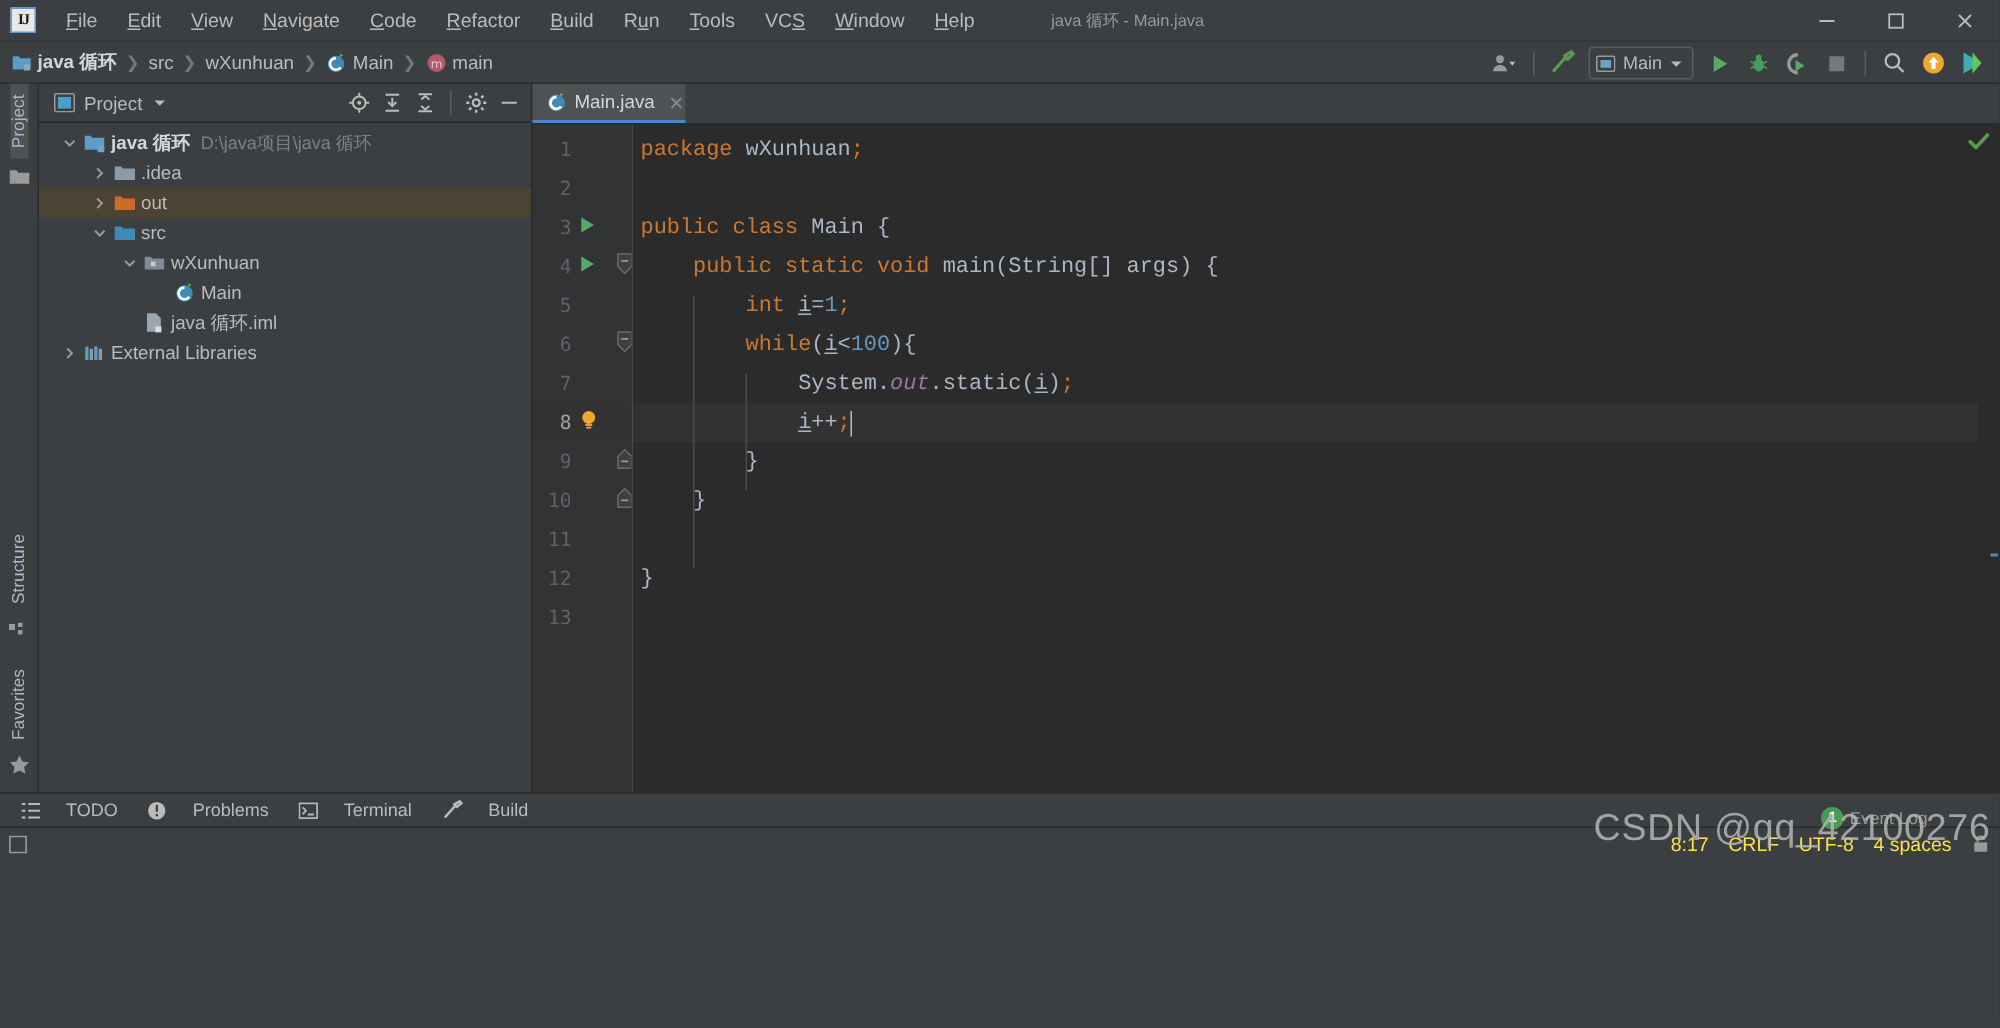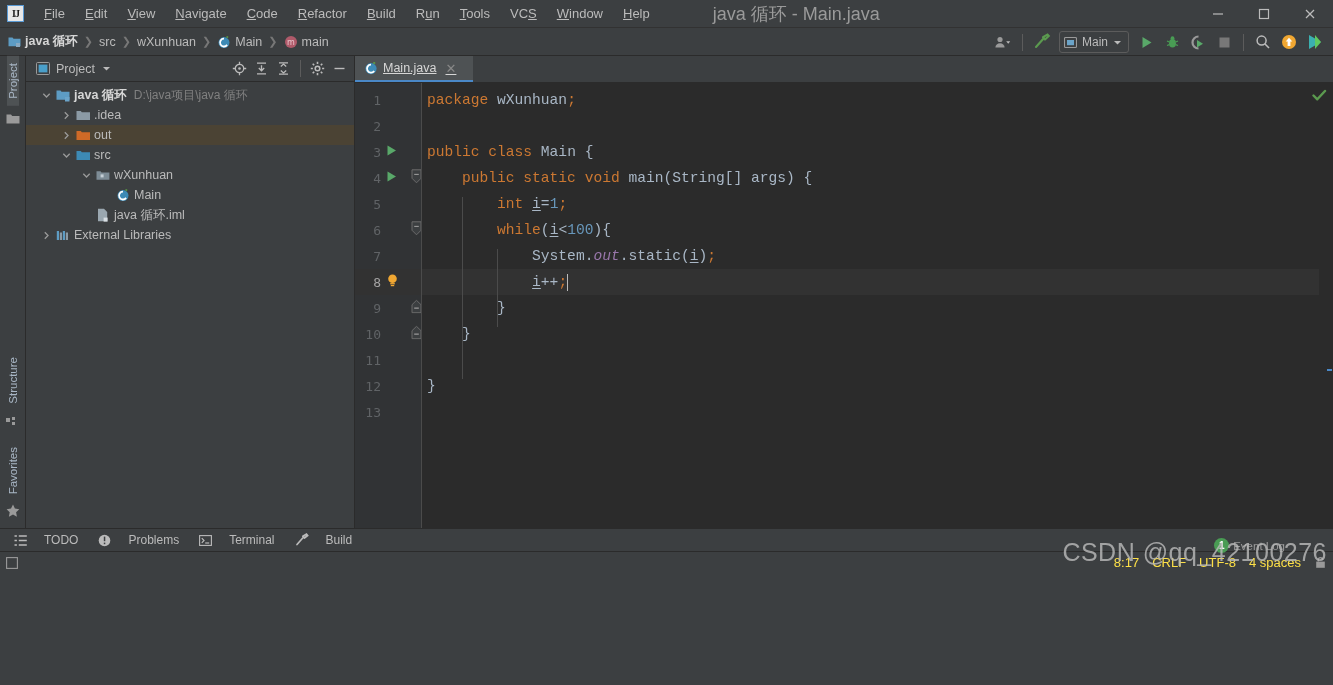--- a/index.html
+++ b/index.html
@@ -22,21 +22,21 @@
     background: #e8e8e8; color: #1b1b1b; font-size: 10px; font-weight: bold;
     display: flex; align-items: center; justify-content: center;
     font-family: "Liberation Serif", serif; letter-spacing: -1px;
   }
   .menu { display: flex; align-items: center; gap: 0px; }
   .menu-item {
     font-size: 13px; color: #bbbbbb; padding: 4px 10px; cursor: default; white-space: nowrap;
   }
   .menu-item u { text-decoration: underline; }
   .title-text {
-    font-size: 18px; color: #9a9a9a; margin-left: 53px; white-space: nowrap;
+    font-size: 11px; color: #9a9a9a; margin-left: 41px; white-space: nowrap;
   }
   .wincontrols { position: absolute; right: 0; top: 0; height: 28px; display: flex; }
   .wc { width: 46px; height: 28px; display: flex; align-items: center; justify-content: center; }
   .wc svg { display: block; }
 
   
   .navbar {
     height: 28px; background: #3c3f41; display: flex; align-items: center;
     border-bottom: 1px solid #2b2b2b; flex: none; position: relative; padding-left: 8px;
   }
@@ -90,22 +90,22 @@
   .node .arrow { width: 16px; display: flex; align-items: center; justify-content: center; flex: none; }
   .node .nic { width: 18px; display: flex; align-items: center; justify-content: center; flex: none; margin-right: 2px; }
   .node .lbl { }
   .node .lbl.bold { font-weight: bold; color: #d6d6d6; }
   .node .sub { color: #808080; margin-left: 7px; font-size: 12px; }
 
   
   .editor { flex: 1; display: flex; flex-direction: column; min-width: 0; background: #2b2b2b; }
   .tabs { height: 27px; background: #3c3f41; display: flex; align-items: stretch; flex: none; border-bottom: 1px solid #2b2b2b;}
   .tab {
-    display: flex; align-items: center; gap: 5px; padding: 0 17px 0 9px; background: #4e5254;
-    border-bottom: 2px solid #4a88c7; font-size: 12.5px; color: #d6d6d6; text-decoration: underline;
+    display: flex; align-items: center; gap: 5px; padding: 0 1px 0 9px; background: #4e5254;
+    border-bottom: 2px solid #4a88c7; font-size: 12.5px; color: #d6d6d6;
   }
   .tab .x { color: #888; font-size: 13px; margin-left: 4px; }
 
   .code-area { flex: 1; display: flex; position: relative; min-height: 0; background: #2b2b2b; overflow: hidden; }
   .gutter {
     width: 66px; background: #313335; flex: none; position: relative; padding-top: 4px;
   }
   .gline {
     height: 26px; display: flex; align-items: center; position: relative; font-size: 13px;
     font-family: "DejaVu Sans Mono", monospace; color: #606366;

